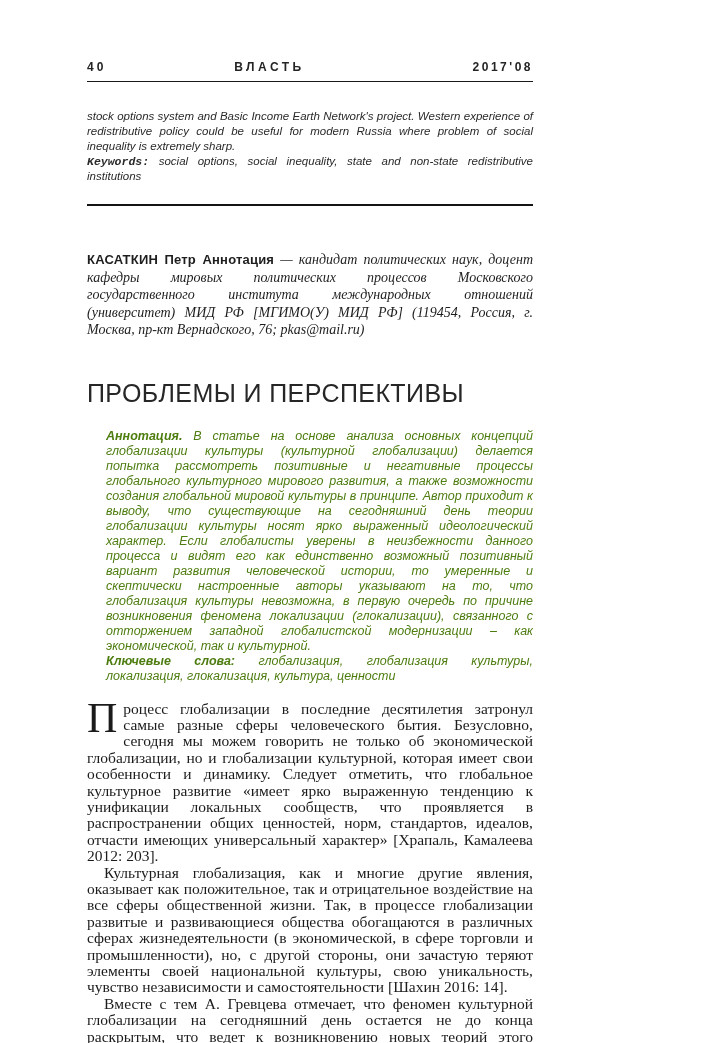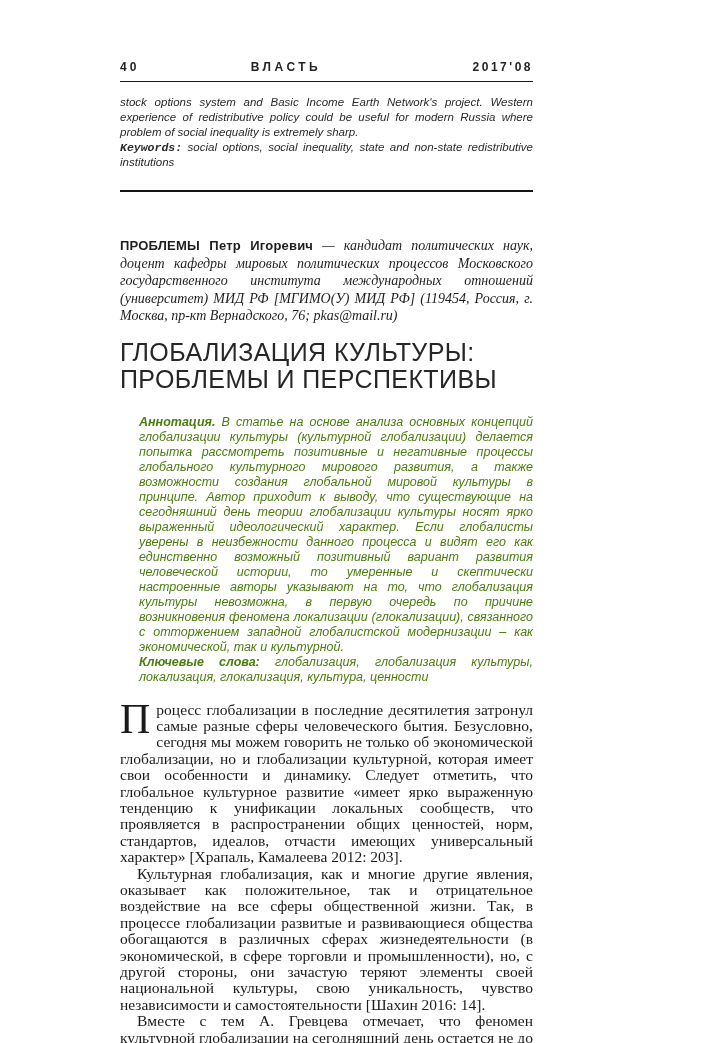--- a/index.html
+++ b/index.html
@@ -7,21 +7,21 @@
     padding: 0;
     background: #ffffff;
   }
   .page {
     position: relative;
     width: 609px;
     height: 1043px;
     box-sizing: border-box;
     background: #ffffff;
     color: #1c1c1c;
-    padding: 60px 76px 0 120px;
+    padding: 60px 76px 0 87px;
     overflow: hidden;
     font-family: "Liberation Serif", serif;
   }
 
   
   .running-head {
     display: flex;
     justify-content: space-between;
     align-items: baseline;
     font-family: "Liberation Sans", sans-serif;
@@ -30,21 +30,21 @@
     color: #242424;
     border-bottom: 1.5px solid #1a1a1a;
     padding-bottom: 7px;
   }
   .running-head .pagenum  { letter-spacing: 3px; }
   .running-head .journal  { letter-spacing: 3.5px; }
   .running-head .issue    { letter-spacing: 2.5px; margin-left: 40px; }
 
   
   .abstract-en {
-    margin-top: 13px;
+    margin-top: 27px;
     font-family: "Liberation Sans", sans-serif;
     font-style: italic;
     font-size: 11.5px;
     line-height: 15px;
     color: #2a2a2a;
     text-align: justify;
   }
   .abstract-en p { margin: 0; }
   .kw-label { font-weight: bold; font-family: Liberation Mono, monospace; }
 
@@ -130,25 +130,25 @@
   </div>
 
   <div class="abstract-en">
     <p><span>stock options system and Basic Income Earth Network's project. Western experience of redistributive policy could be useful for modern Russia where problem of social inequality is extremely sharp.</span></p>
     <p><span class="kw-label">Keywords:</span><span> social options, social inequality, state and non-state redistributive institutions</span></p>
   </div>
 
   <hr class="divider">
 
   <p class="author">
-    <span class="author-name">ПРОБЛЕМЫ Петр Игоревич</span><span> — кандидат политических наук, доцент кафедры мировых политических процессов Московского государственного института международных отношений (университет) МИД РФ [МГИМО(У) МИД РФ] (119454, Россия, г. Москва, пр-кт Вернадского, 76; pkas@mail.ru)</span>
+    <span class="author-name">КАСАТКИН Петр Аннотация</span><span> — кандидат политических наук, доцент кафедры мировых политических процессов Московского государственного института международных отношений (университет) МИД РФ [МГИМО(У) МИД РФ] (119454, Россия, г. Москва, пр-кт Вернадского, 76; pkas@mail.ru)</span>
   </p>
 
   <h1 class="article-title">
-    <span>ГЛОБАЛИЗАЦИЯ КУЛЬТУРЫ:</span><br>
+    <br>
     <span>ПРОБЛЕМЫ И ПЕРСПЕКТИВЫ</span>
   </h1>
 
   <div class="annotation-block">
     <p><span class="ann-label">Аннотация.</span><span> В статье на основе анализа основных концепций глобализации культуры (культурной глобализации) делается попытка рассмотреть позитивные и негативные процессы глобального культурного мирового развития, а также возможности создания глобальной мировой культуры в принципе. Автор приходит к выводу, что существующие на сегодняшний день теории глобализации культуры носят ярко выраженный идеологический характер. Если глобалисты уверены в неизбежности данного процесса и видят его как единственно возможный позитивный вариант развития человеческой истории, то умеренные и скептически настроенные авторы указывают на то, что глобализация культуры невозможна, в первую очередь по причине возникновения феномена локализации (глокализации), связанного с отторжением западной глобалистской модернизации – как экономической, так и культурной.</span></p>
     <p><span class="ann-label">Ключевые слова:</span><span> глобализация, глобализация культуры, локализация, глокализация, культура, ценности</span></p>
   </div>
 
   <div class="body-text">
     <p><span class="dropcap">П</span><span>роцесс глобализации в последние десятилетия затронул самые разные сферы человеческого бытия. Безусловно, сегодня мы можем говорить не только об экономической глобализации, но и глобализации культурной, которая имеет свои особенности и динамику. Следует отметить, что глобальное культурное развитие «имеет ярко выраженную тенденцию к унификации локальных сообществ, что проявляется в распространении общих ценностей, норм, стандартов, идеалов, отчасти имеющих универсальный характер» [Храпаль, Камалеева 2012: 203].</span></p>

